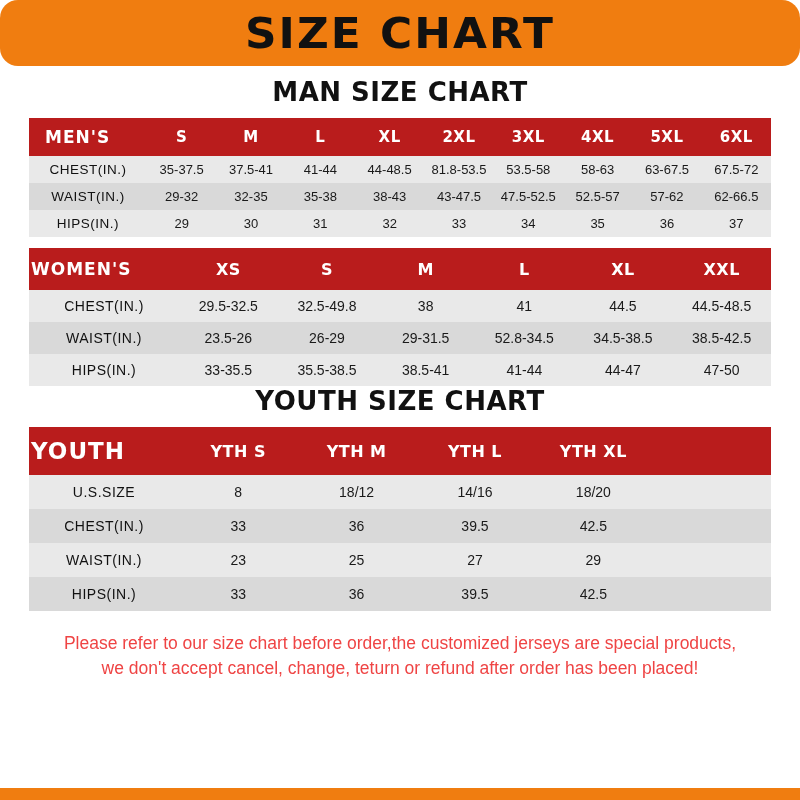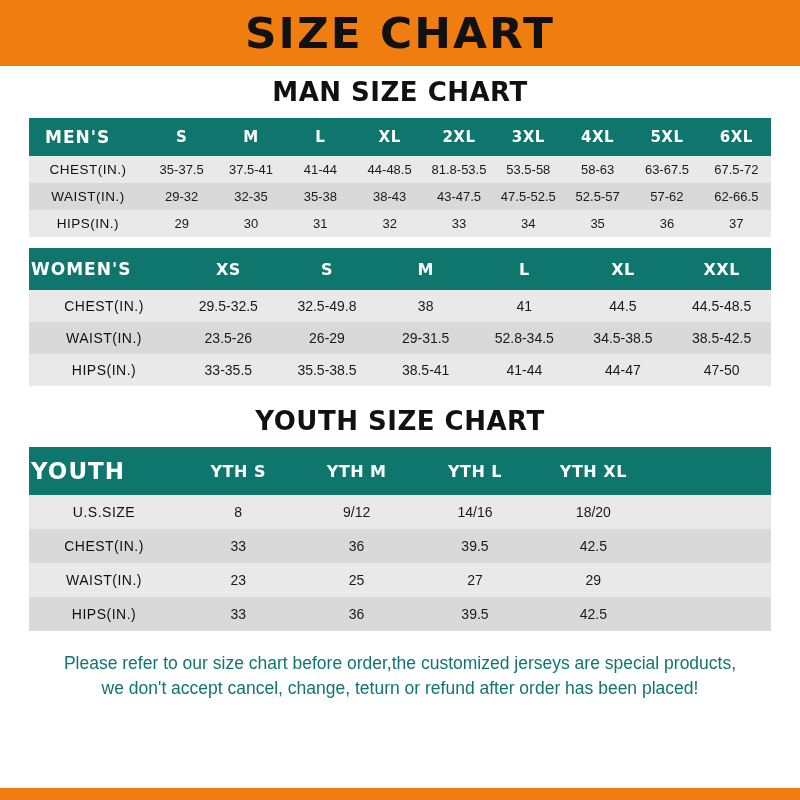--- a/index.html
+++ b/index.html
@@ -16,20 +16,21 @@
     overflow: hidden;
   }
   
   .header-band {
     background: #f07d10;
     height: 66px;
     width: 100%;
     display: flex;
     align-items: center;
     justify-content: center;
+    border-radius: 18px;
   }
   .header-title {
     font-family: "DejaVu Sans", sans-serif;
     font-weight: bold;
     font-size: 43px;
     letter-spacing: 2px;
     color: #111111;
     line-height: 1;
     transform: scaleX(1.02);
   }
@@ -37,34 +38,34 @@
   .section-title {
     text-align: center;
     font-family: "DejaVu Sans", sans-serif;
     font-weight: bold;
     font-size: 26px;
     color: #111111;
     letter-spacing: 0.5px;
   }
   .man-title   { margin-top: 11px; }
   .women-title { margin-top: 20px; }
-  .youth-title { margin-top: 20px; }
+  .youth-title { }
 
   
   .table-wrap {
     margin: 11px auto 0 auto;
     width: 742px;
   }
   table {
     border-collapse: collapse;
     width: 100%;
     table-layout: fixed;
   }
   thead th {
-    background: #0f766e;
+    background: #b91c1c;
     color: #ffffff;
     font-family: "DejaVu Sans", sans-serif;
     font-weight: bold;
     text-align: center;
     padding: 9px 2px;
     font-size: 15px;
     letter-spacing: 0.5px;
   }
   thead th.rowhead {
     text-align: left;
@@ -97,21 +98,21 @@
   #youth-table thead th { font-size: 16px; padding: 11px 2px; }
   #youth-table thead th.rowhead { font-size: 23px; }
   #youth-table tbody td { font-size: 14px; padding: 9px 2px; }
   #youth-table tbody td.rowhead { font-size: 14px; }
 
   
   .footer-note {
     margin: 20px auto 18px auto;
     width: 760px;
     text-align: center;
-    color: #0f766e;
+    color: #ef4444;
     font-size: 17.5px;
     line-height: 1.45;
     font-family: "Liberation Sans", sans-serif;
   }
   .footer-note div { white-space: nowrap; }
   .bottom-bar {
     position: absolute;
     left: 0; bottom: 0;
     width: 100%; height: 12px;
     background: #f07d10;
@@ -239,21 +240,21 @@
             <th>YTH M</th>
             <th>YTH L</th>
             <th>YTH XL</th>
             <th></th>
           </tr>
         </thead>
       <tbody>
           <tr class="light">
             <td class="rowhead" style="width: 150px;">U.S.SIZE</td>
             <td>8</td>
-            <td>9/12</td>
+            <td>18/12</td>
             <td>14/16</td>
             <td>18/20</td>
             <td></td>
           </tr>
           <tr class="dark">
             <td class="rowhead" style="width: 150px;">CHEST(IN.)</td>
             <td>33</td>
             <td>36</td>
             <td>39.5</td>
             <td>42.5</td>

